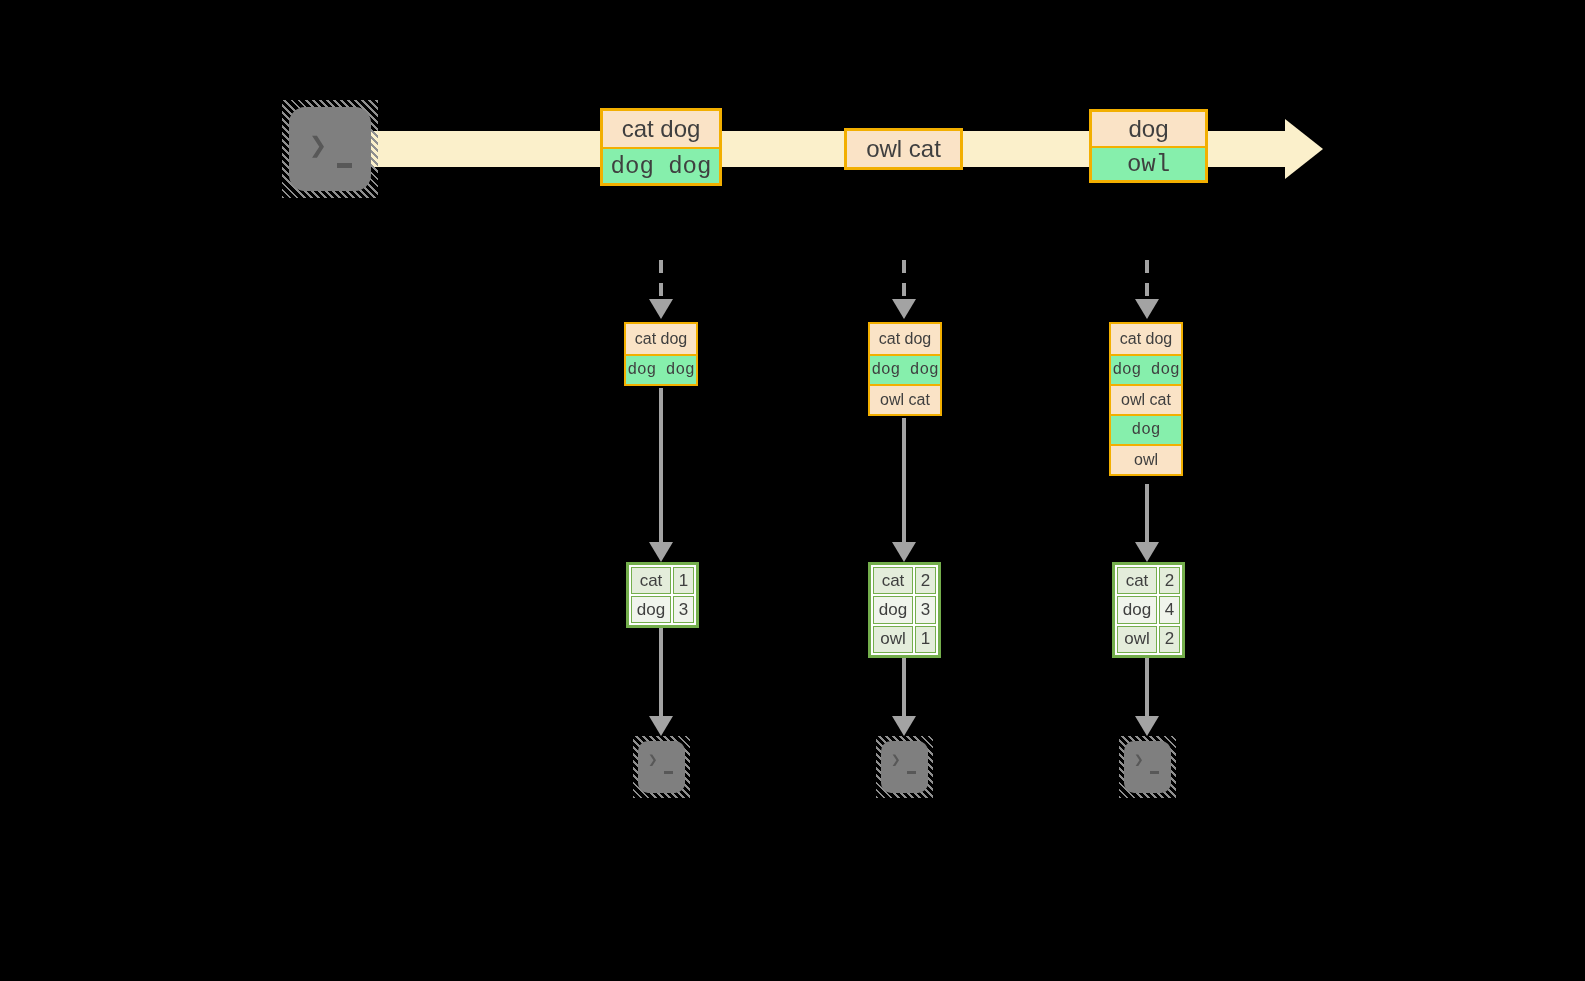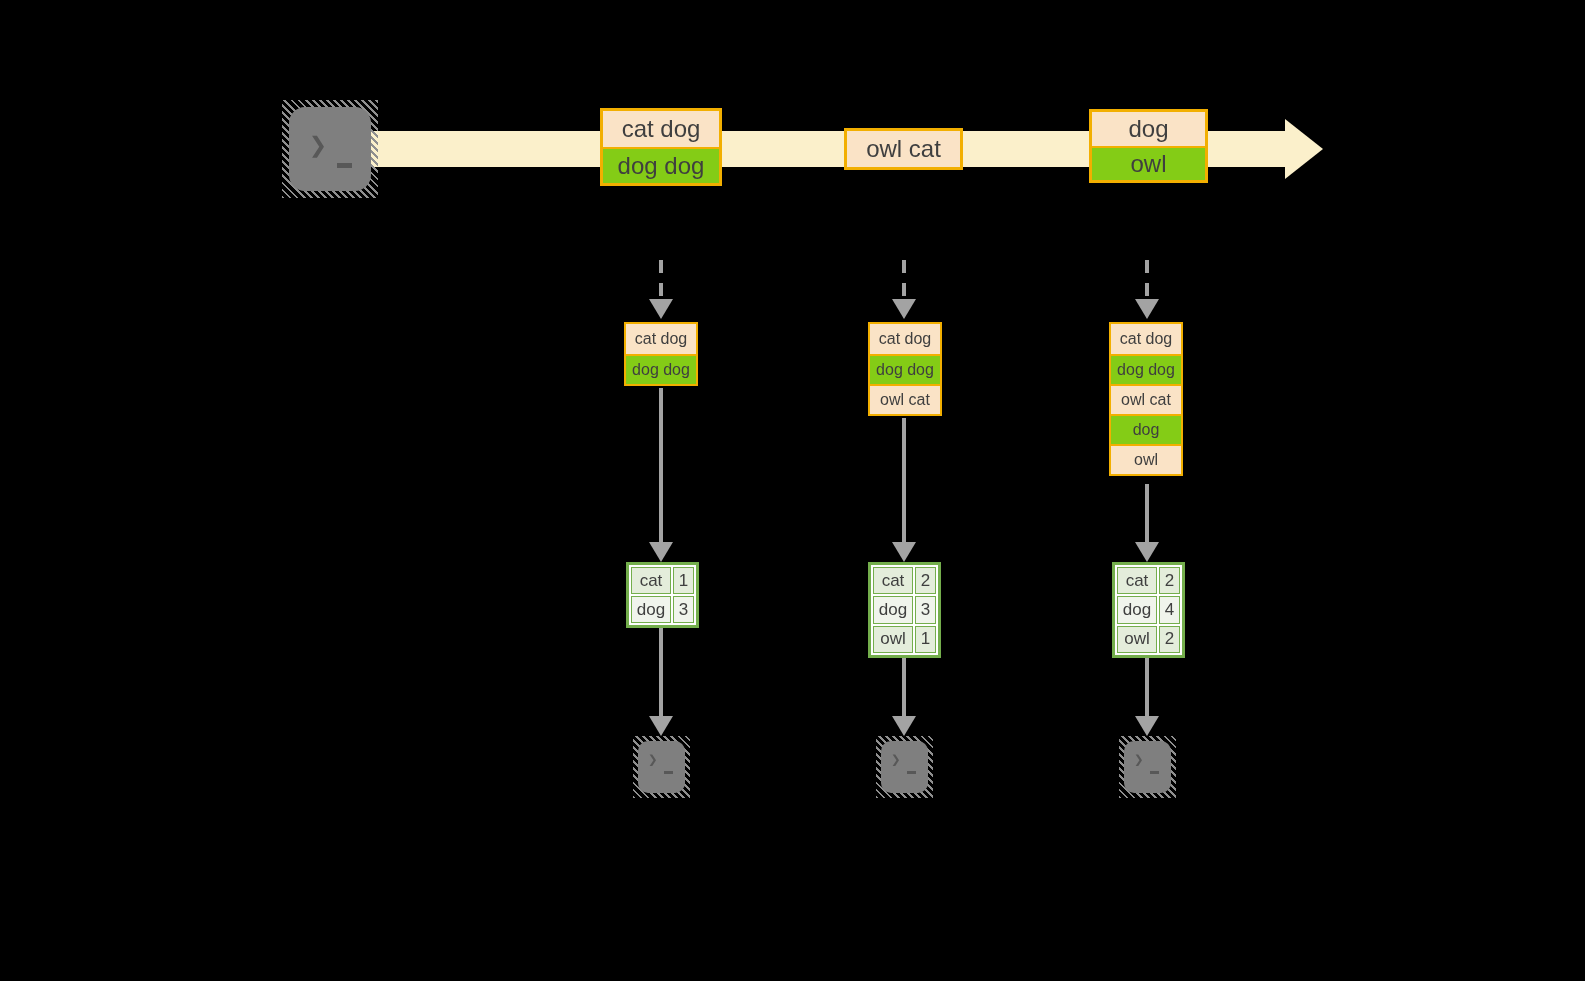--- a/index.html
+++ b/index.html
@@ -9,21 +9,21 @@
   }
   
   .shaft { position:absolute; left:362px; top:131px; width:923px; height:36px; background:#FBF0CB; z-index:1; }
   .stream-head { position:absolute; left:1285px; top:119px; width:0; height:0; z-index:1;
     border-left:38px solid #FBF0CB; border-top:30px solid transparent; border-bottom:30px solid transparent; }
   
   .event-box { position:absolute; border:3px solid #F2AF00; box-sizing:border-box; z-index:2; background:#FCF3E5; }
   .event-row { display:flex; align-items:center; justify-content:center; color:#3F3F3F; box-sizing:border-box; }
   .event-row + .event-row { border-top:2px solid #F2AF00; }
   .fill-a { background:#FAE3C6; }
-  .fill-b { background:#84cc16; }
+  .fill-b { background:#86efac;font-family:Liberation Mono, monospace; }
   .big .event-row { height:36px; font-size:24px; }
   .big3 .event-row { height:34px; font-size:24px; }
   
   .stack { position:absolute; border:2px solid #F2AF00; box-sizing:border-box; width:74px; z-index:6; }
   .stack .event-row { height:30px; font-size:16px; }
   
   .vline { position:absolute; width:4px; background:#A3A3A3; z-index:5; }
   .vdash { position:absolute; width:4px; z-index:5;
     background:repeating-linear-gradient(to bottom,#A3A3A3 0 13px,rgba(0,0,0,0) 13px 23px); }
   .ahead { position:absolute; width:0; height:0; z-index:5;

